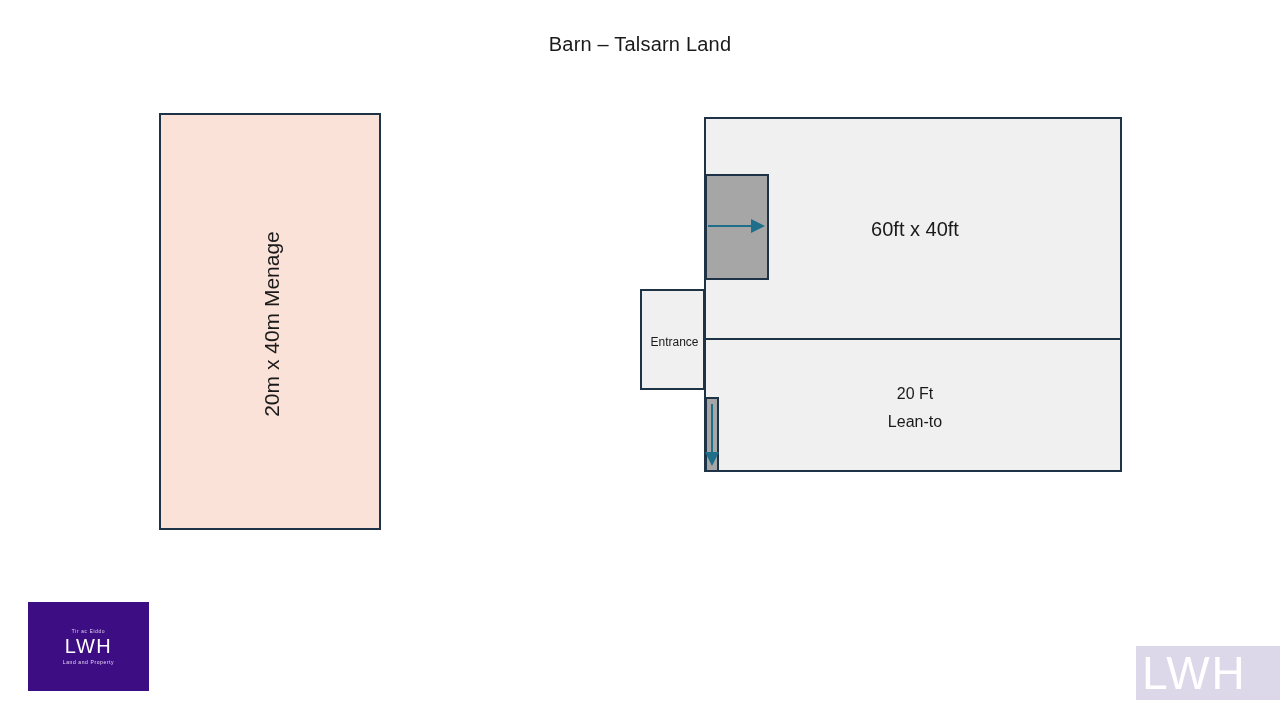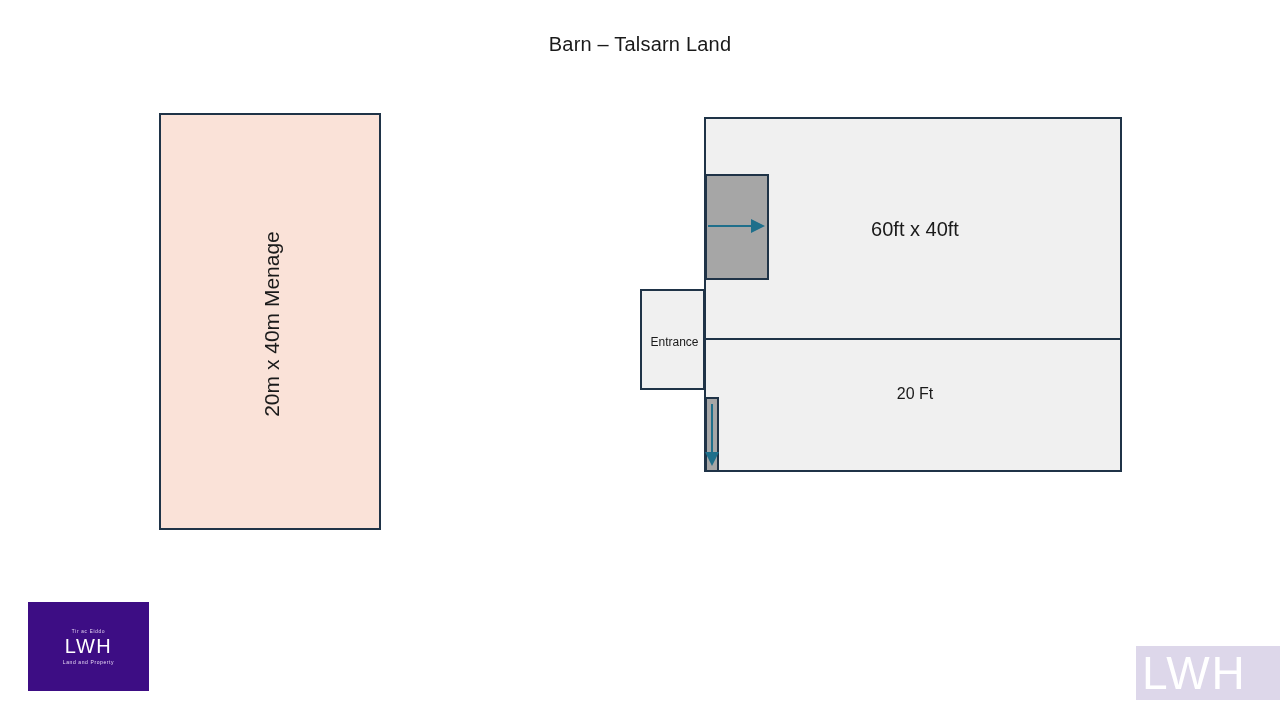--- a/index.html
+++ b/index.html
@@ -237,20 +237,21 @@
 
   <div id="barn-group">
 
     <div id="barn-main" class="barn-box">
       <div id="barn-main-label">60ft x 40ft</div>
     </div>
 
     <div id="barn-leanto" class="barn-box">
       <div id="barn-leanto-label">
         <div>20 Ft</div>
+        <div>Lean-to</div>
       </div>
     </div>
 
     <div id="entrance-box" class="barn-box">
       <div id="entrance-label">Entrance</div>
     </div>
 
     <div id="door-upper" class="barn-box"></div>
 
     <div id="door-lower" class="barn-box"></div>

